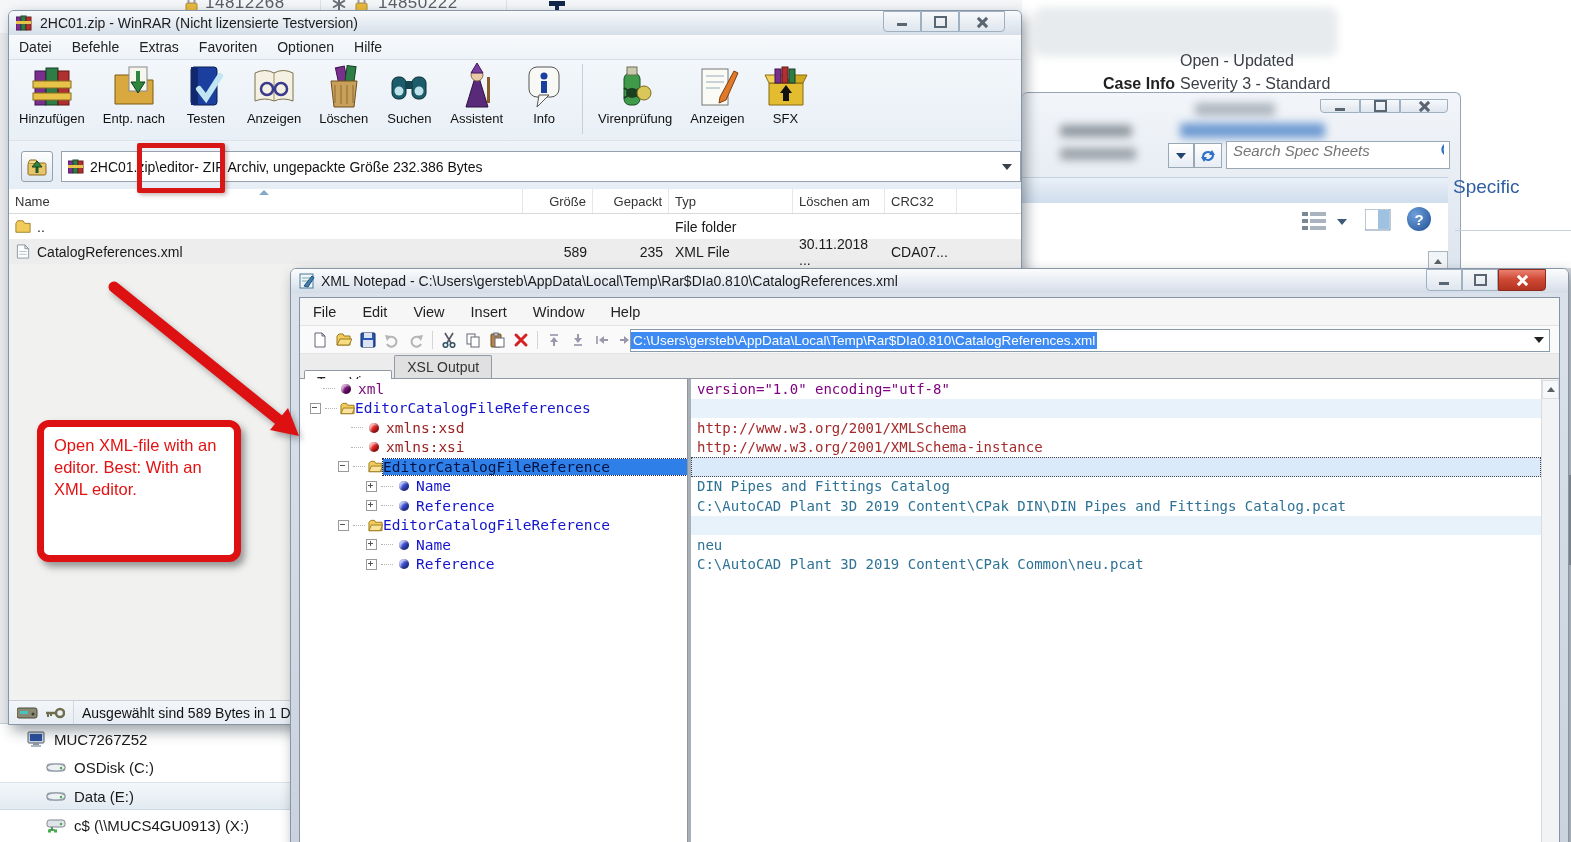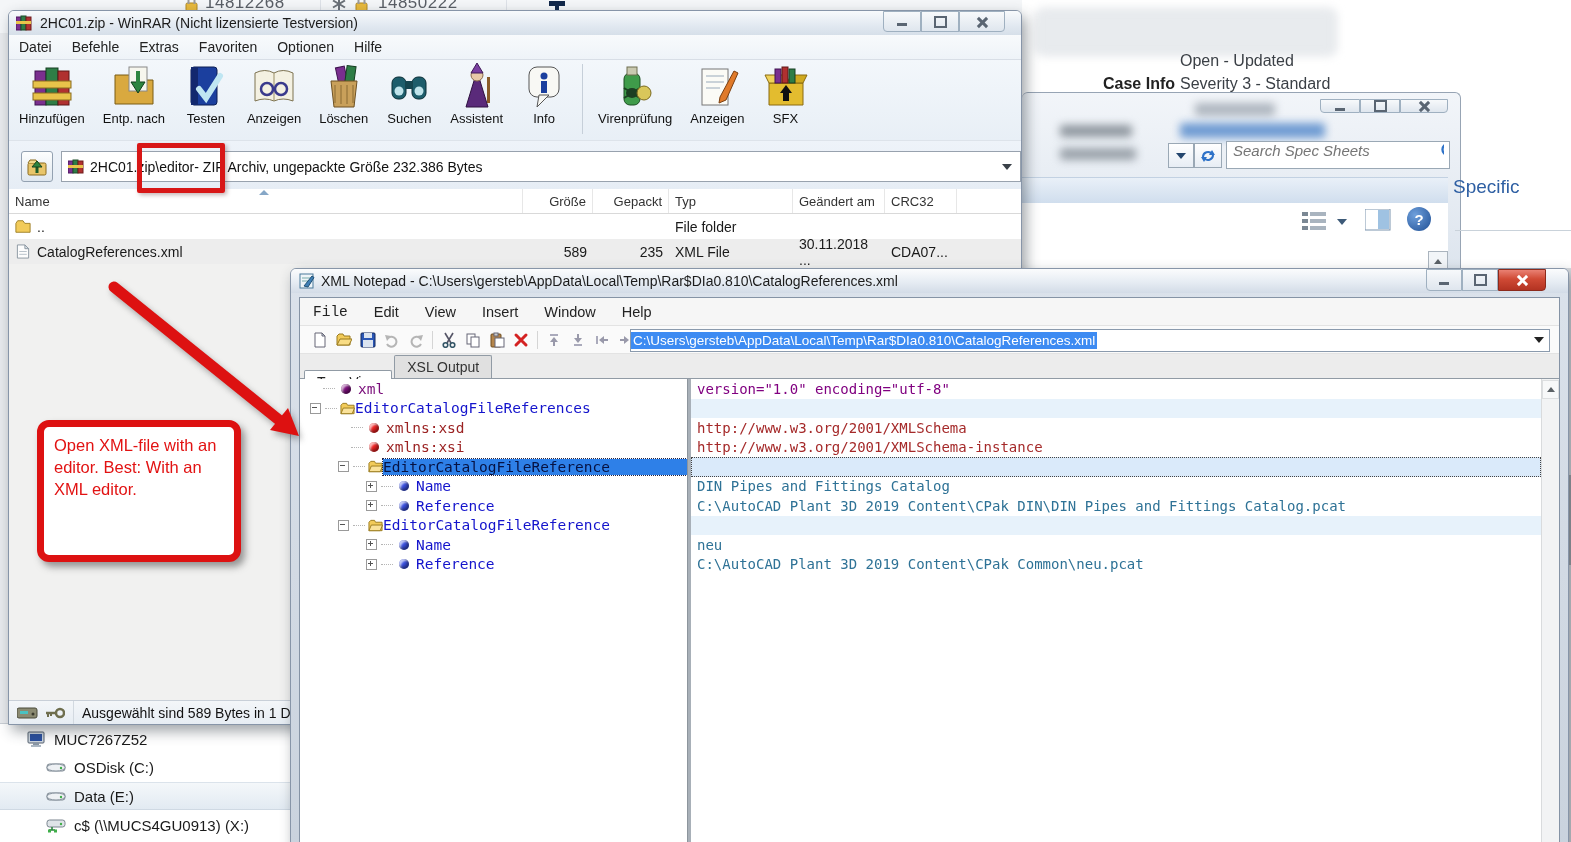--- a/index.html
+++ b/index.html
@@ -467,21 +467,21 @@
         <span class="arrow tri-down"></span>
       </div>
     </div>
     <div class="wr-list">
       <div class="wr-header" id="wr-header">
           <div class="sort-glyph"></div>
           <div class="col" style="width: 514px;">Name</div>
           <div class="col ralign" style="width: 70px;">Größe</div>
           <div class="col ralign" style="width: 76px;">Gepackt</div>
           <div class="col" style="width: 124px;">Typ</div>
-          <div class="col" style="width: 92px;">Geändert am</div>
+          <div class="col" style="width: 92px;">Löschen am</div>
           <div class="col" style="width: 72px;">CRC32</div>
         </div>
       <div class="wr-rows" id="wr-rows">
           <div class="wr-row">
             <div class="cell" style="width: 514px; flex: 0 0 auto;">
               <span style="display: inline-flex; width: 16px; height: 15px; flex: 0 0 auto;">
                 <svg viewBox="0 0 18 15" width="16" height="15">
                   <path d="M1 4 l2-3 h6 l2 3 h6 v10 H1 z" fill="#f2cb5a" stroke="#9a7b1f"></path>
                 </svg>
               </span>
@@ -549,21 +549,21 @@
         <div class="cap" style="width:34px;height:20px">
             <div class="glyph-max"></div>
           </div>
         <div class="cap last red" style="width:46px;height:20px">
             <div class="glyph-x"></div>
           </div>
       </div>
     </div>
     <div class="np-body">
       <div class="menubar np-menubar" id="np-menu">
-          <div class="menu-item" style="padding: 0px 13px; font-family: Liberation Mono, monospace;">File</div>
+          <div class="menu-item" style="padding: 0px 13px;">File</div>
           <div class="menu-item" style="padding: 0px 13px;">Edit</div>
           <div class="menu-item" style="padding: 0px 13px;">View</div>
           <div class="menu-item" style="padding: 0px 13px;">Insert</div>
           <div class="menu-item" style="padding: 0px 13px;">Window</div>
           <div class="menu-item" style="padding: 0px 13px;">Help</div>
         </div>
       <div class="np-toolbar">
         <div id="np-tools" style="display:flex;align-items:center">
             <div class="np-tool">
               <span style="display: inline-flex; width: 16px; height: 16px; flex: 0 0 auto;">

